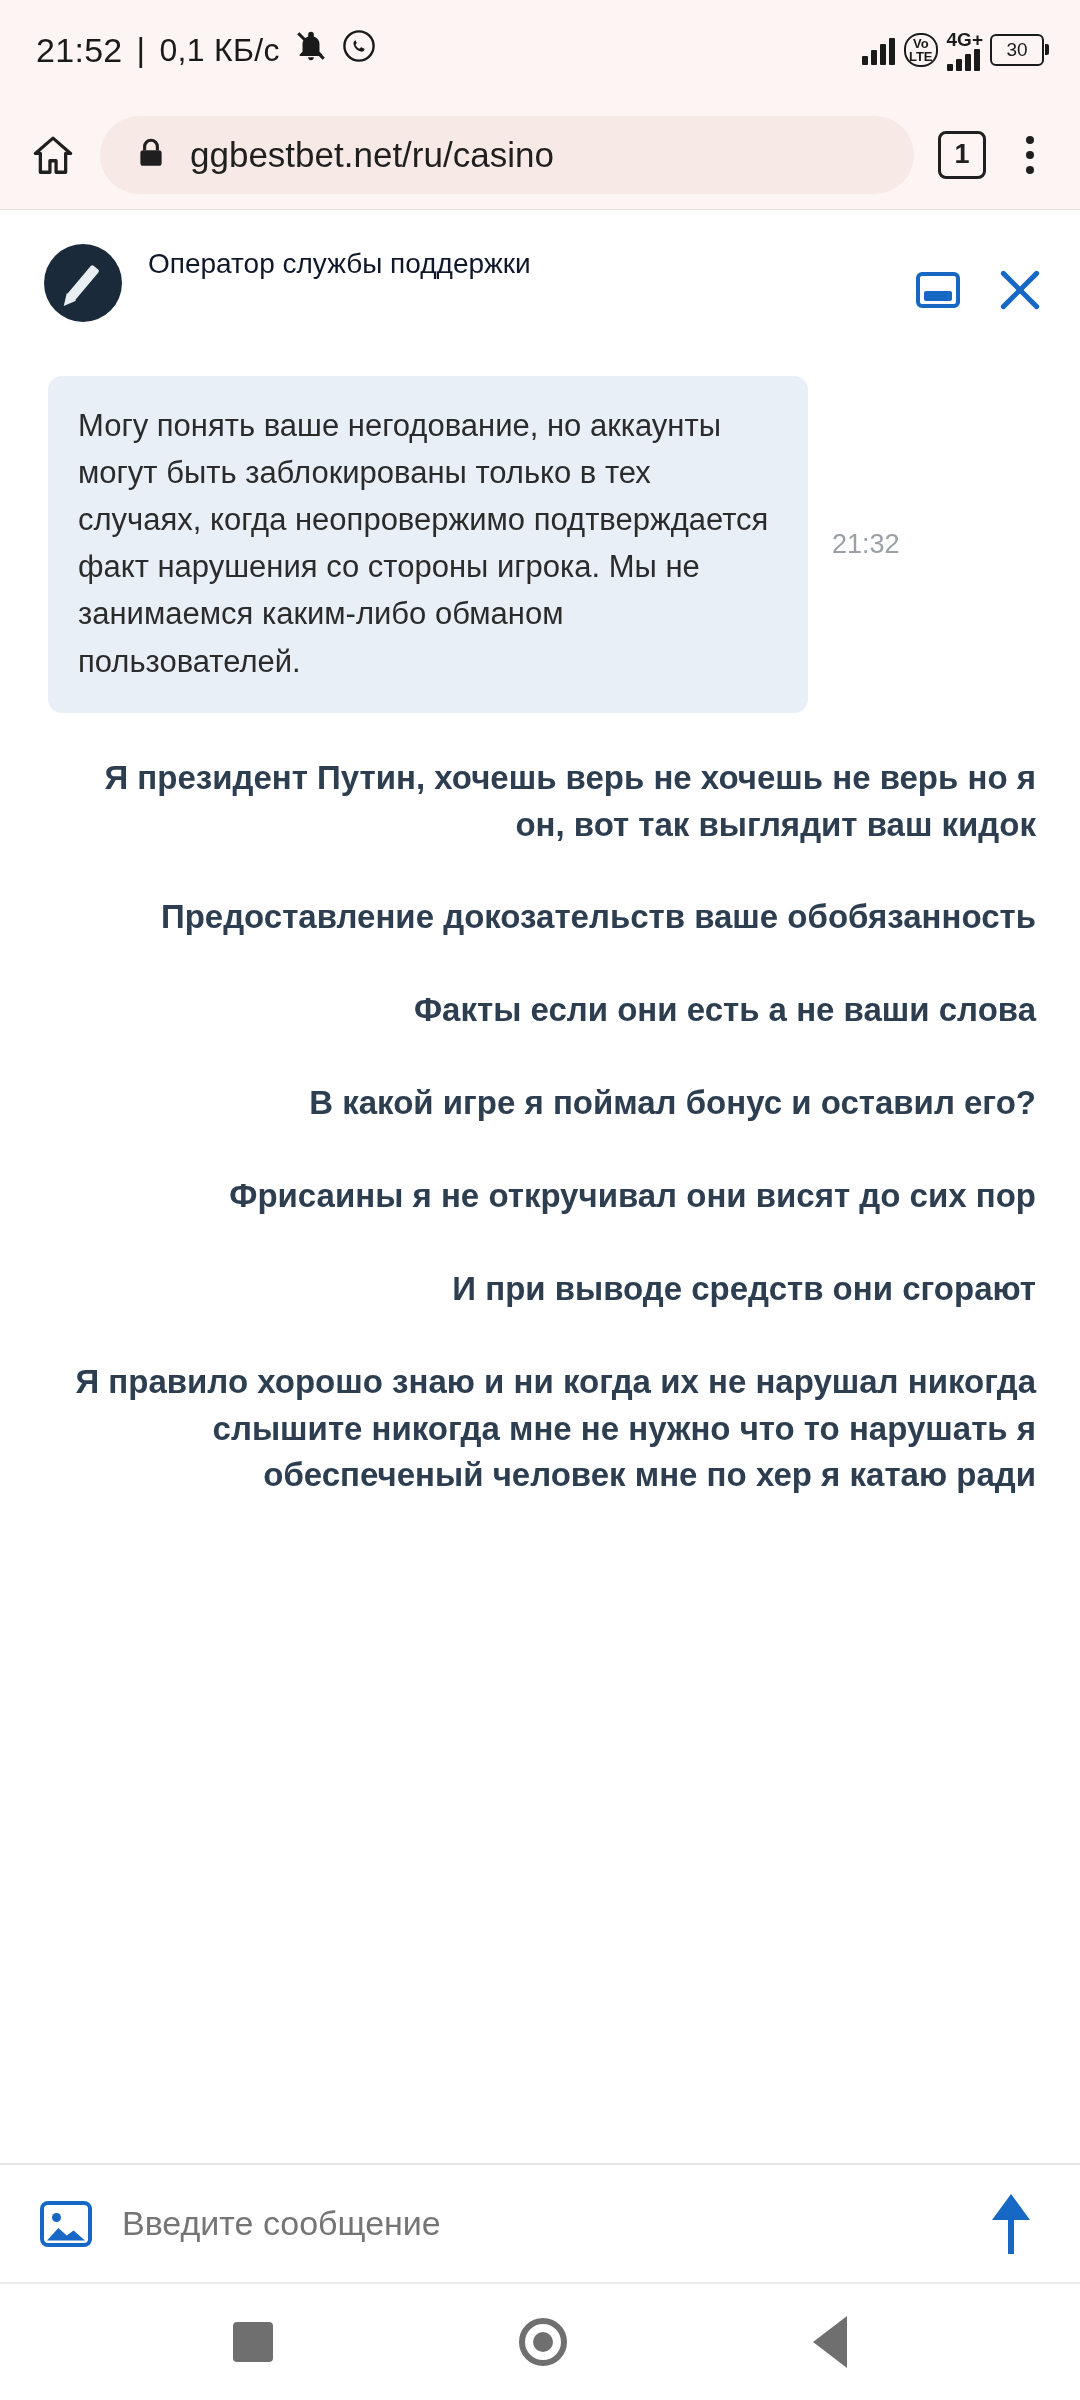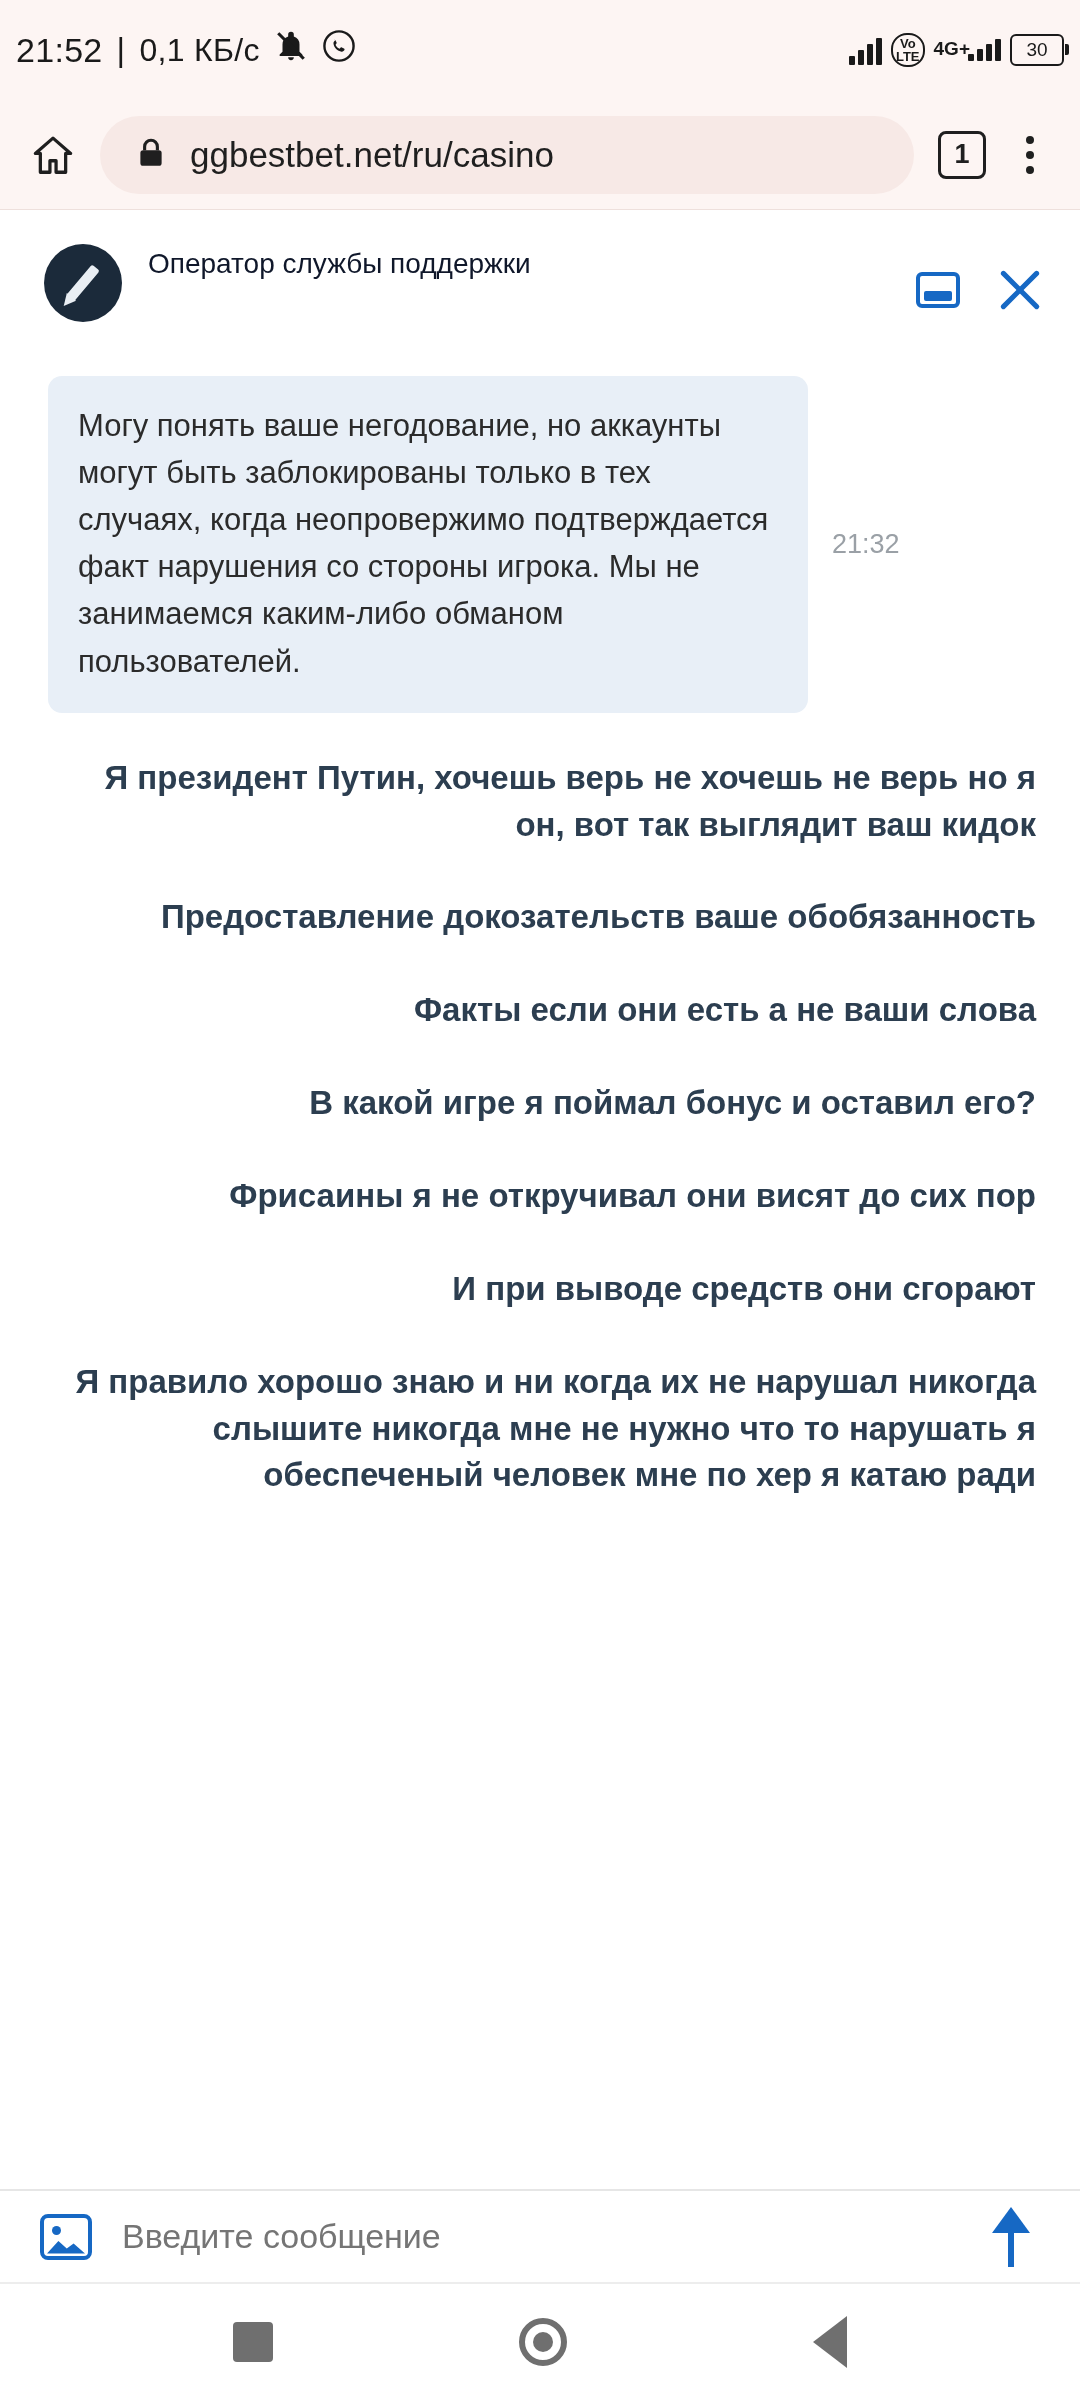--- a/index.html
+++ b/index.html
@@ -19,21 +19,21 @@
     flex-direction: column;
   }
 
   
   .status-bar {
     height: 100px;
     background: #fdf5f3;
     display: flex;
     align-items: center;
     justify-content: space-between;
-    padding: 0 16px;
+    padding: 0 36px;
     flex: 0 0 auto;
   }
   .status-left {
     display: flex;
     align-items: center;
     gap: 14px;
     font-size: 33px;
     color: #1a1a1a;
     letter-spacing: 0.3px;
   }
@@ -283,21 +283,21 @@
     color: #2c3e50;
     text-align: right;
     line-height: 1.42;
     margin-bottom: 46px;
     padding-left: 20px;
   }
 
   
   .composer {
     flex: 0 0 auto;
-    height: 93px;
+    height: 119px;
     border-top: 2px solid #e6e6e6;
     display: flex;
     align-items: center;
     padding: 0 40px;
     gap: 30px;
     background: #fff;
   }
   .image-icon {
     width: 52px; height: 46px;
     border: 4px solid #1668c4;
@@ -415,21 +415,21 @@
       <div class="bars">
           <i></i>
           <i></i>
           <i></i>
           <i></i>
         </div>
       <div class="volte">
         <span>Vo</span>
         <span>LTE</span>
       </div>
-      <div style="display:flex;flex-direction:row;align-items:flex-start;">
+      <div style="display:flex;flex-direction:column;align-items:center;">
         <span class="net-label">4G+</span>
         <div class="bars" style="height:22px;">
             <i style="height:7px"></i>
             <i style="height:12px"></i>
             <i style="height:17px"></i>
             <i style="height:22px"></i>
           </div>
       </div>
       <div class="battery">
         <span>30</span>

